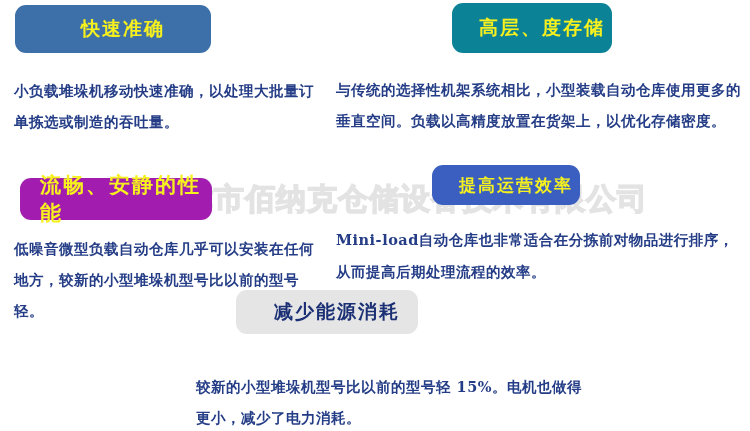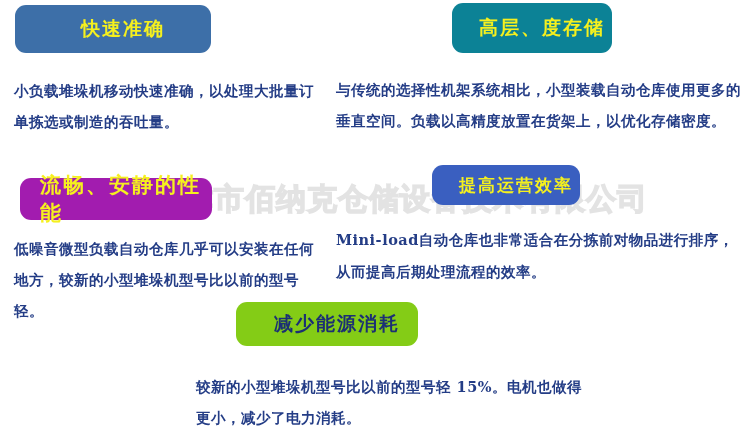--- a/index.html
+++ b/index.html
@@ -78,16 +78,16 @@
 
   <div class="badge badge-yellow" style="left:452px; top:3px; width:160px; height:50px; background:#0c8296; font-size:19px;">高层、度存储</div>
   <div class="para loose" style="left:336px; top:60px; width:412px;font-family:Liberation Serif, serif;">与传统的选择性机架系统相比，小型装载自动仓库使用更多的垂直空间。负载以高精度放置在货架上，以优化存储密度。</div>
 
   <div class="badge badge-yellow" style="left:20px; top:150px; width:192px; height:42px; background:#a21caf; font-size:21px;margin-top:28px;">流畅、安静的性能</div>
   <div class="para loose" style="left:14px; top:218px; width:300px;">低噪音微型负载自动仓库几乎可以安装在任何地方，较新的小型堆垛机型号比以前的型号轻。</div>
 
   <div class="badge badge-yellow" style="left:432px; top:165px; width:148px; height:40px; background:#3a5fc0; font-size:17px;">提高运营效率</div>
   <div class="para tight" style="left:336px; top:224px; width:412px;">Mini-load自动仓库也非常适合在分拣前对物品进行排序，从而提高后期处理流程的效率。</div>
 
-  <div class="badge badge-navy" style="left:236px; top:302px; width:182px; height:44px; background:#84cc16; font-size:19px;">减少能源消耗</div>
+  <div class="badge badge-navy" style="left:236px; top:290px; width:182px; height:44px; background:#e5e5e5; font-size:19px;">减少能源消耗</div>
   <div class="para loose" style="left:196px; top:356px; width:400px;">较新的小型堆垛机型号比以前的型号轻 15%。电机也做得更小，减少了电力消耗。</div>
 
 </div>
 
 </body></html>

